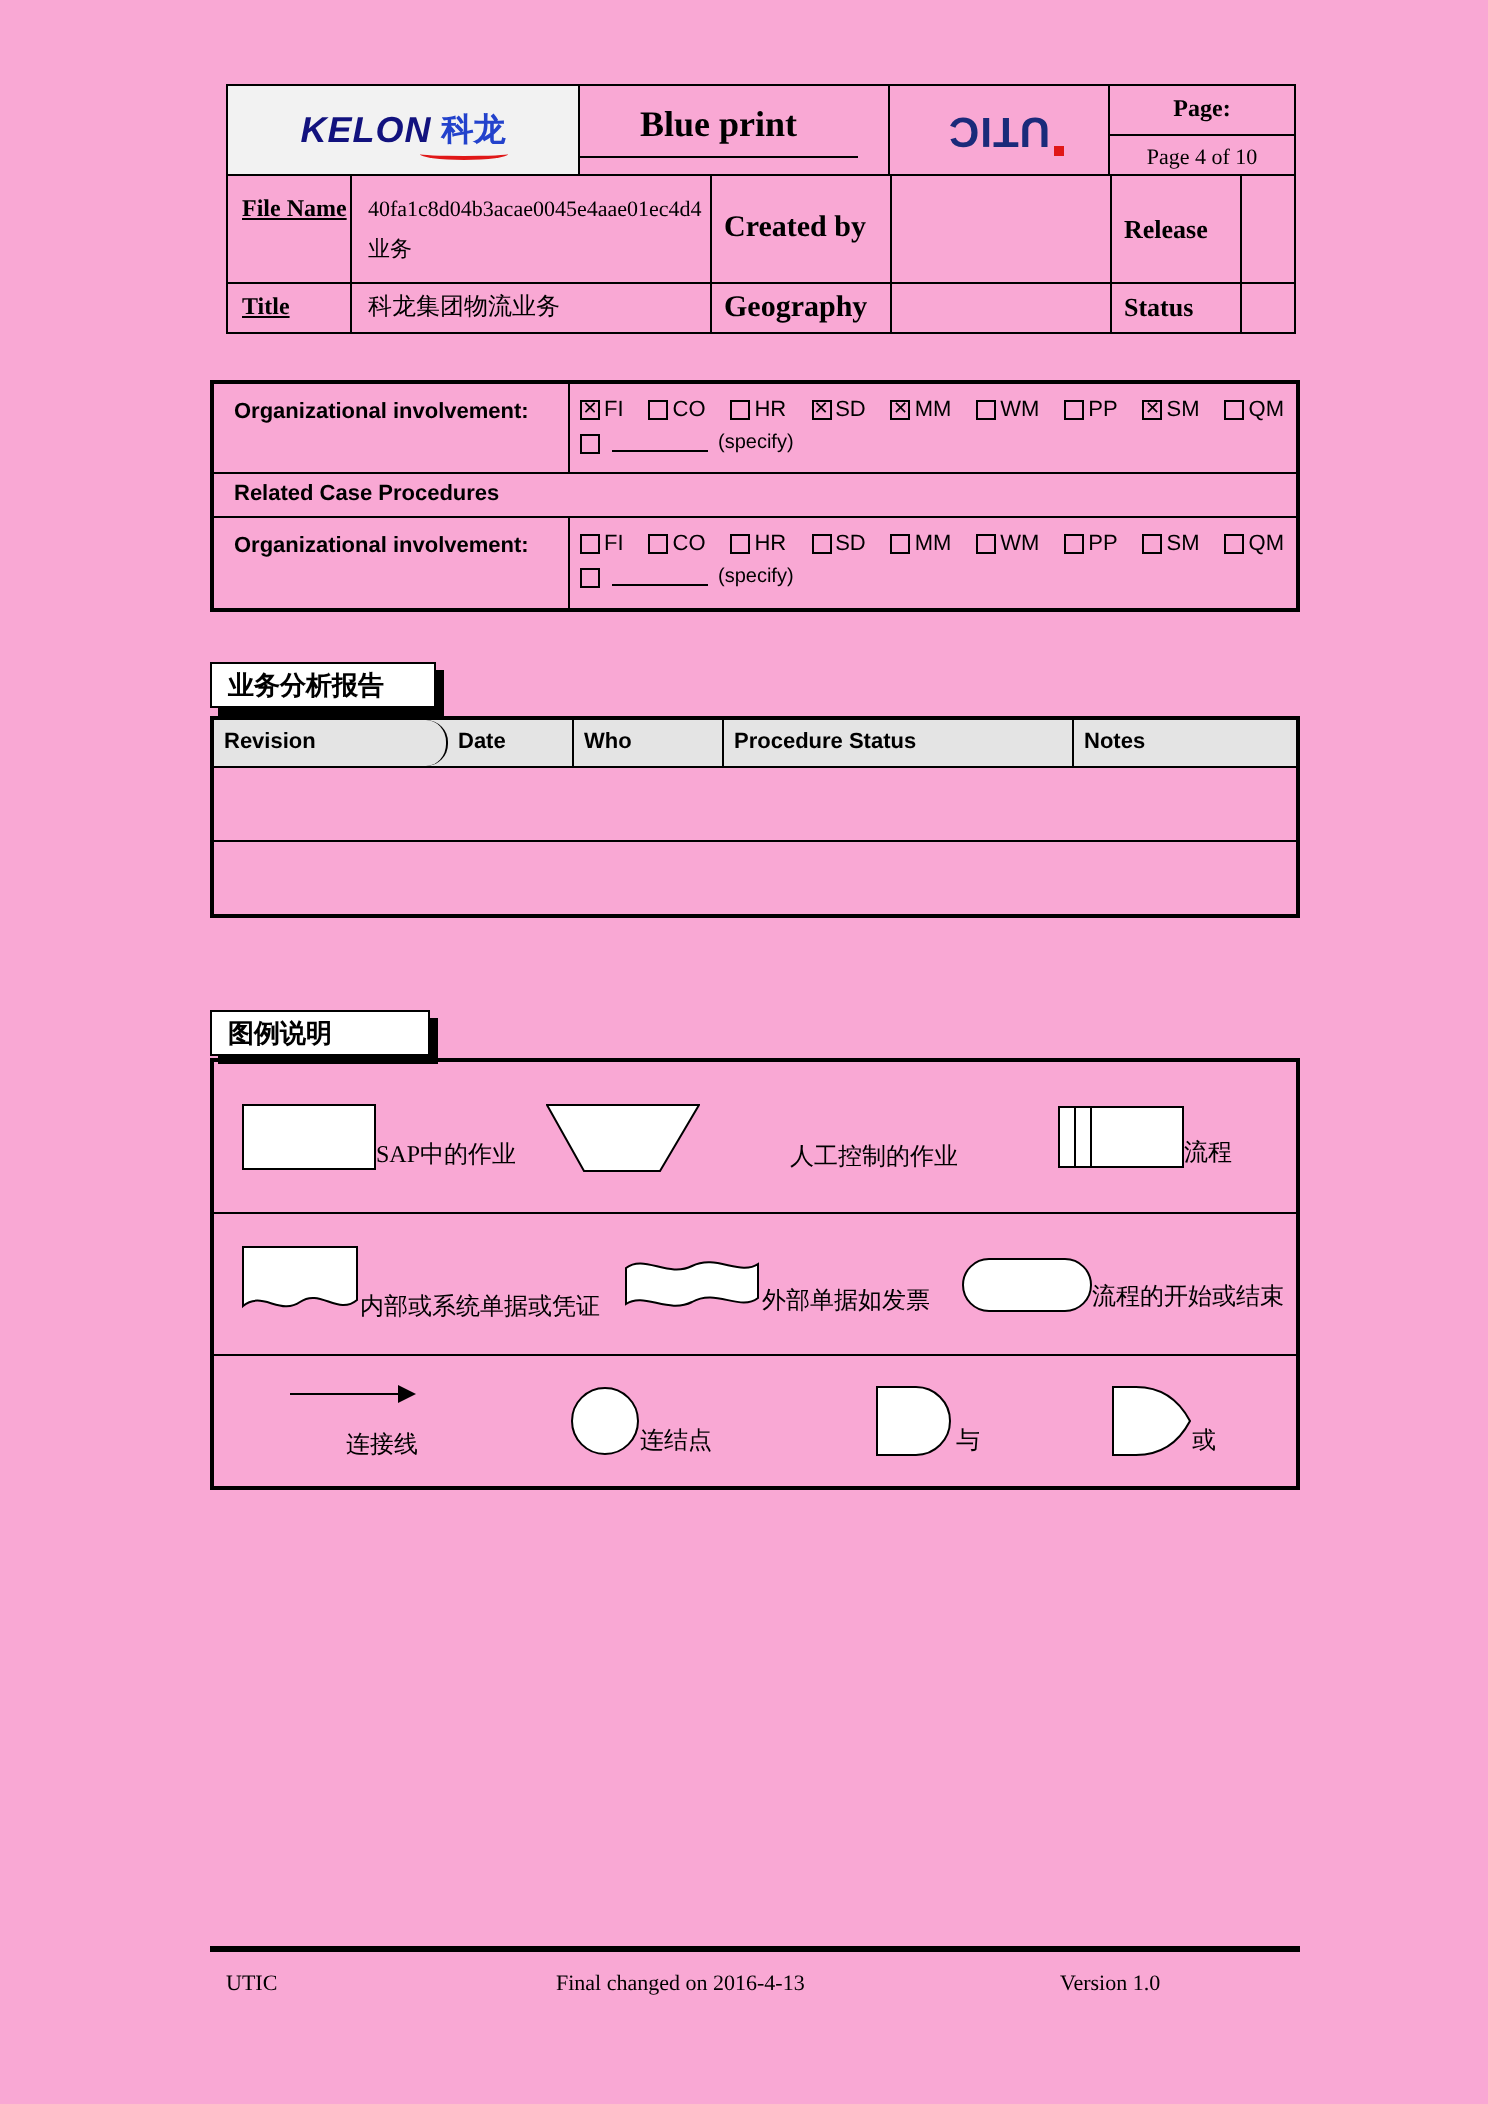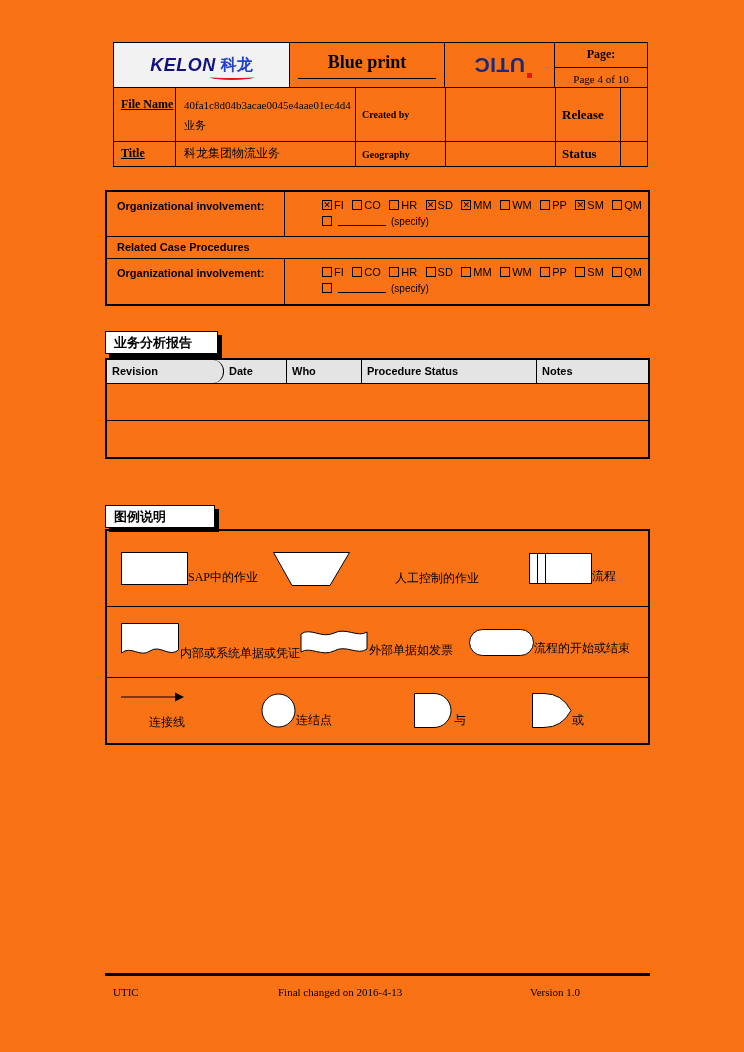--- a/index.html
+++ b/index.html
@@ -1,97 +1,97 @@
 <!DOCTYPE html>
 <html><head>
 <meta charset="utf-8">
 <style>
   * { box-sizing: border-box; margin: 0; padding: 0; }
   html,body { background:#ffffff; }
   .page {
-    position: relative; width: 744px; height: 1052px; background: #f97316;
+    position: relative; width: 744px; height: 1052px; background: #f9a8d4;
     font-family: "Liberation Serif", serif; color: #000; overflow: hidden;
   }
 
   
   .htable { position:absolute; left:113px; top:42px; width:535px; border:1px solid #000; }
   .hrow { display:flex; border-bottom:1px solid #000; }
   .hrow:last-child { border-bottom:none; }
   .hcell { border-right:1px solid #000; overflow:hidden; }
   .hcell:last-child { border-right:none; }
   .hrow1 { height:45px; }
   .hrow2 { height:54px; }
   .hrow3 { height:24px; }
 
   .cell-logo { width:176px; background:#f2f2f2; display:flex; align-items:center; justify-content:center; gap:5px; position:relative; }
   .kelon-en { font-family:"Liberation Sans",sans-serif; font-style:italic; font-weight:bold; font-size:18px; color:#12127e; letter-spacing:0.5px; }
   .kelon-cn { font-weight:bold; font-size:16px; color:#2342cc; }
   .kelon-swoosh { position:absolute; left:96px; bottom:7px; width:44px; height:6px; border-bottom:2px solid #e01818; border-radius:0 0 100% 100%; }
 
-  .cell-blueprint { width:155px; display:flex; justify-content:center; }
+  .cell-blueprint { width:155px; display:flex; }
   .blueprint-text { font-weight:bold; font-size:18px; margin-top:9px; width:90%; text-align:center; padding-bottom:5px; border-bottom:1.5px solid #000; height:fit-content; }
 
   .cell-utic { width:110px; position:relative; display:flex; align-items:center; justify-content:center; }
   .utic-text { transform:rotate(180deg); font-family:"Liberation Sans",sans-serif; font-weight:bold; font-size:21px; color:#1b2a7a; letter-spacing:0.5px; }
   .utic-dot { position:absolute; width:5px; height:5px; background:#e01818; right:22px; bottom:9px; }
 
   .cell-page { flex:1; display:flex; flex-direction:column; }
   .page-label { font-weight:bold; font-size:12px; text-align:center; padding:4px 0 5px; border-bottom:1px solid #000; }
   .page-value { font-size:11px; text-align:center; padding-top:5px; }
 
   .cell-filelabel, .cell-titlelabel { width:62px; font-weight:bold; font-size:12px; padding:5px 0 0 7px; line-height:23px; }
   .ulab { text-decoration:underline; }
   .cell-filevalue, .cell-titlevalue { width:180px; font-size:11px; padding:7px 0 0 8px; line-height:20px; }
   .cell-titlevalue { font-size:12px; padding-top:3px; line-height:16px; }
   .cell-titlelabel { padding-top:2px; line-height:18px; }
-  .cell-createdby, .cell-geography { width:90px; font-weight:bold; font-size:10px; display:flex; align-items:center; padding-left:6px; }
+  .cell-createdby, .cell-geography { width:90px; font-weight:bold; font-size:15px; display:flex; align-items:center; padding-left:6px; }
   .cell-gapA { width:110px; }
   .cell-release, .cell-status { width:65px; font-weight:bold; font-size:13px; display:flex; align-items:center; padding-left:6px; }
   .cell-gapB { flex:1; }
 
   
   .orgtable { position:absolute; left:105px; top:190px; width:545px; border:2px solid #000; font-family:"Liberation Sans",sans-serif; }
-  .org-row13 { display:flex; height:45px;gap:32px; }
+  .org-row13 { display:flex; height:45px; }
   .org-b { border-bottom:1px solid #000; }
   .org-left { width:178px; border-right:1px solid #000; font-weight:bold; font-size:11px; padding:7px 0 0 10px; line-height:15px; }
   .org-right { flex:1; overflow:hidden; }
   .org-row2 { height:22px; border-bottom:1px solid #000; font-weight:bold; font-size:11px; padding:4px 0 0 10px; }
   .cb-row { display:flex; justify-content:space-between; padding:7px 6px 0 5px; }
   .cb-item { display:inline-flex; align-items:center; font-size:11px; }
   .cb-box { width:10px; height:10px; border:1px solid #000; display:inline-flex; align-items:center; justify-content:center;
             font-size:9px; line-height:8px; margin-right:2px; flex:none; font-family:"DejaVu Sans",sans-serif; }
-  .specify-row { display:flex; align-items:flex-start; padding:5px 0 0 5px; font-size:10px; }
+  .specify-row { display:flex; align-items:center; padding:5px 0 0 5px; font-size:10px; }
   .blank-line { width:48px; border-bottom:1px solid #000; height:10px; margin:0 5px 1px 4px; }
 
   
   .section-title { position:absolute; background:#fff; border:1.5px solid #000; box-shadow:4px 4px 0 #000;
                    font-weight:bold; font-size:13px; display:flex; align-items:center; padding-left:8px; z-index:2;text-align:right; }
   #analysis-title { left:105px; top:331px; width:113px; height:23px; }
   #legend-title { left:105px; top:505px; width:110px; height:23px;font-family:Liberation Serif, serif; }
 
   
   .antable { position:absolute; left:105px; top:358px; width:545px; height:101px; border:2px solid #000; font-family:"Liberation Sans",sans-serif; }
   .an-header { display:flex; height:24px; background:#e4e4e4; border-bottom:1px solid #000; }
   .an-hcell { border-right:1px solid #000; font-weight:bold; font-size:11px; padding:5px 0 0 5px; overflow:hidden; }
   .an-hcell:last-child { border-right:none; }
   .anc1 { width:117px;border-radius:11px; } .anc2 { width:63px; } .anc3 { width:75px; } .anc4 { width:175px; } .anc5 { flex:1; }
   .an-row { height:37px; border-bottom:1px solid #000; }
   .an-row:last-child { border-bottom:none; }
 
   
   .lgtable { position:absolute; left:105px; top:529px; width:545px; height:216px; border:2px solid #000; }
   .lg-row { display:flex; align-items:center; padding-left:14px; border-bottom:1px solid #000; }
-  .lg-row1 { height:76px; } .lg-row2 { height:71px; } .lg-row3 { height:65px; border-bottom:none; }
+  .lg-row1 { height:76px; } .lg-row2 { height:71px; } .lg-row3 { height:65px; border-bottom:none;margin-left:24px; }
   .lg-group { display:flex; align-items:flex-end; }
   .lg-group svg { display:block; }
   .lg-label { font-size:12px; line-height:15px; white-space:nowrap; }
   .lg-col { display:flex; flex-direction:column; align-items:flex-start; }
   .arrow-label { margin:12px 0 0 28px; }
   .ml15 { margin-left:15px;gap:45px; } .ml50 { margin-left:50px; }
-  .ml12 { } .ml16 { margin-left:16px; }
+  .ml12 { margin-left:12px; } .ml16 { margin-left:16px; }
   .ml76 { margin-left:76px; } .ml82 { margin-left:82px; } .ml66 { margin-left:66px; }
 
   
   .footer-line { position:absolute; left:105px; top:973px; width:545px; height:3px; background:#000; }
   .footer-utic { position:absolute; left:113px; top:986px; font-size:11px; }
   .footer-changed { position:absolute; left:278px; top:986px; font-size:11px; }
   .footer-version { position:absolute; left:530px; top:986px; font-size:11px; }
 </style>
 </head>
 <body>

